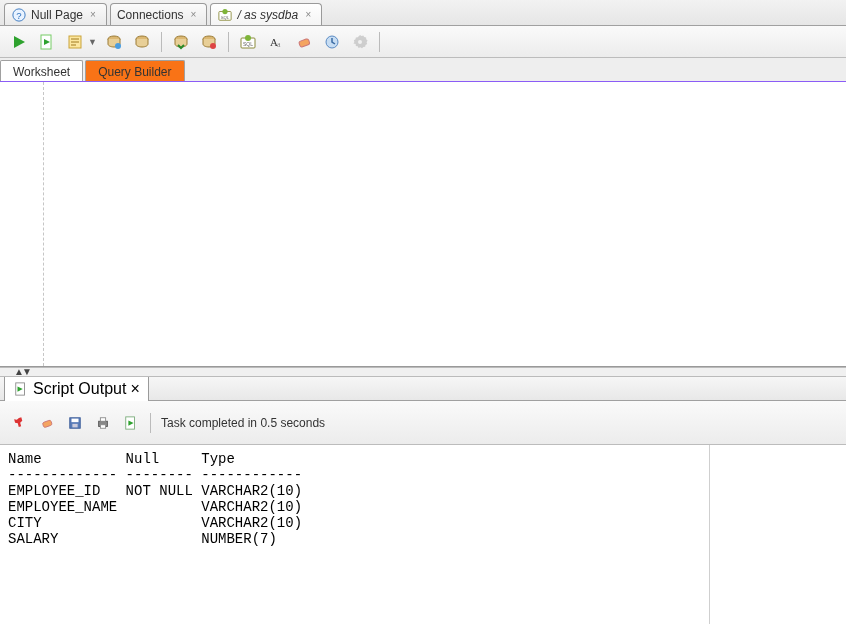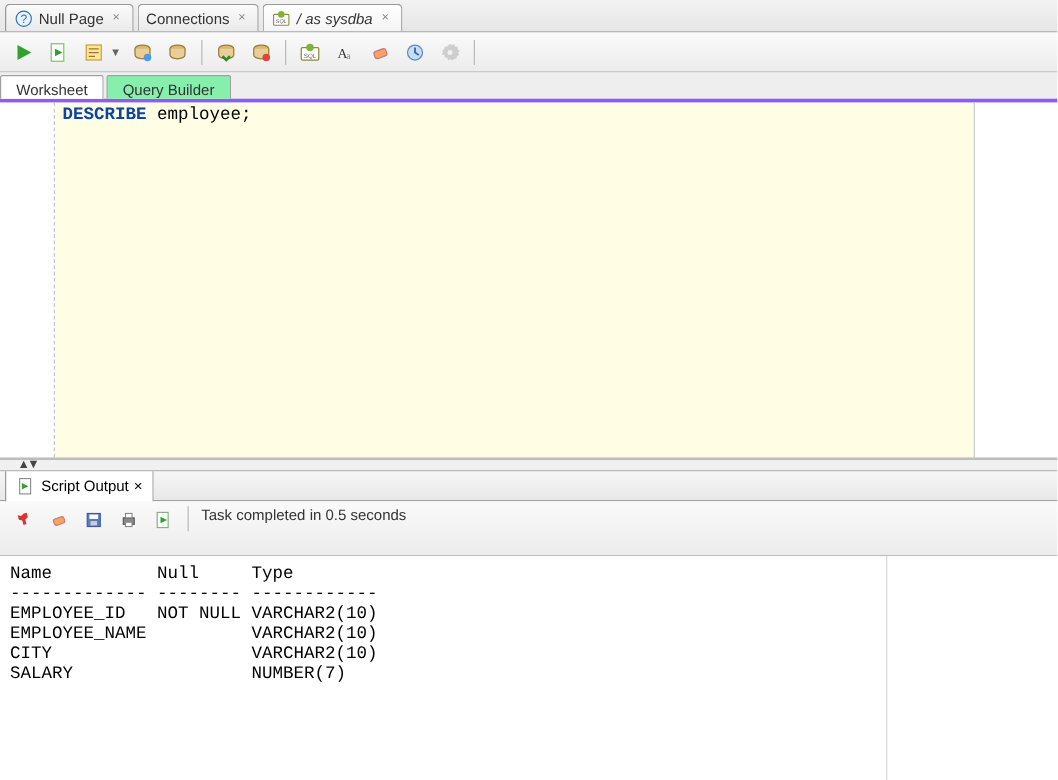--- a/index.html
+++ b/index.html
@@ -74,31 +74,31 @@
   width: 22px;
   height: 22px;
   display: flex;
   align-items: center;
   justify-content: center;
   border-radius: 2px;
   cursor: pointer;
 }
 .ws-tabs {
   display: flex;
-  border-bottom: 3px solid #8b5cf6;
+  border-bottom: 1px solid #8b5cf6;
   background: #eee;
   height: 24px;
 }
 .ws-tab {
   padding: 4px 12px;
   border: 1px solid #a0a0a0;
   border-bottom: none;
   margin-right: 2px;
   margin-top: 2px;
-  background: #86efac;
+  background: #f97316;
   cursor: pointer;
   font-size: 12px;
   color: #333;
   border-radius: 2px 2px 0 0;
 }
 .ws-tab.active {
   background: #fff;
   font-weight: 500;
 }
 .editor-wrap {
@@ -151,26 +151,26 @@
 }
 .out-tab {
   display: flex;
   align-items: center;
   gap: 4px;
   padding: 2px 8px;
   background: #fff;
   border: 1px solid #9a9a9a;
   border-bottom: none;
   border-radius: 3px 3px 0 0;
-  font-size: 12px;
+  font-size: 16px;
   height: 36px;
 }
 .out-toolbar {
   display: flex;
-  align-items: flex-start;
+  align-items: center;
   gap: 6px;
   padding: 4px 8px;
   background: linear-gradient(#fafafa,#ececec);
   border-bottom: 1px solid #bcbcbc;
   height: 44px;
 }
 .status-text {
   font-size: 12px;
   color: #333;
   margin-left: 2px;
@@ -302,21 +302,20 @@
   <div class="tool-sep"></div>
 </div>
 
 <div class="ws-tabs">
   <div class="ws-tab active">Worksheet</div>
   <div class="ws-tab">Query Builder</div>
 </div>
 
 <div class="editor-wrap">
   <div class="gutter"></div>
-  <div class="editor"><span class="kw">DESCRIBE</span><span> employee;</span></div>
   <div class="editor-right"></div>
 </div>
 
 <div class="splitter">
   <span class="arrows">▲▼</span>
 </div>
 
 <div class="output-tabrow">
   <div class="out-tab">
     <span class="icon16">

